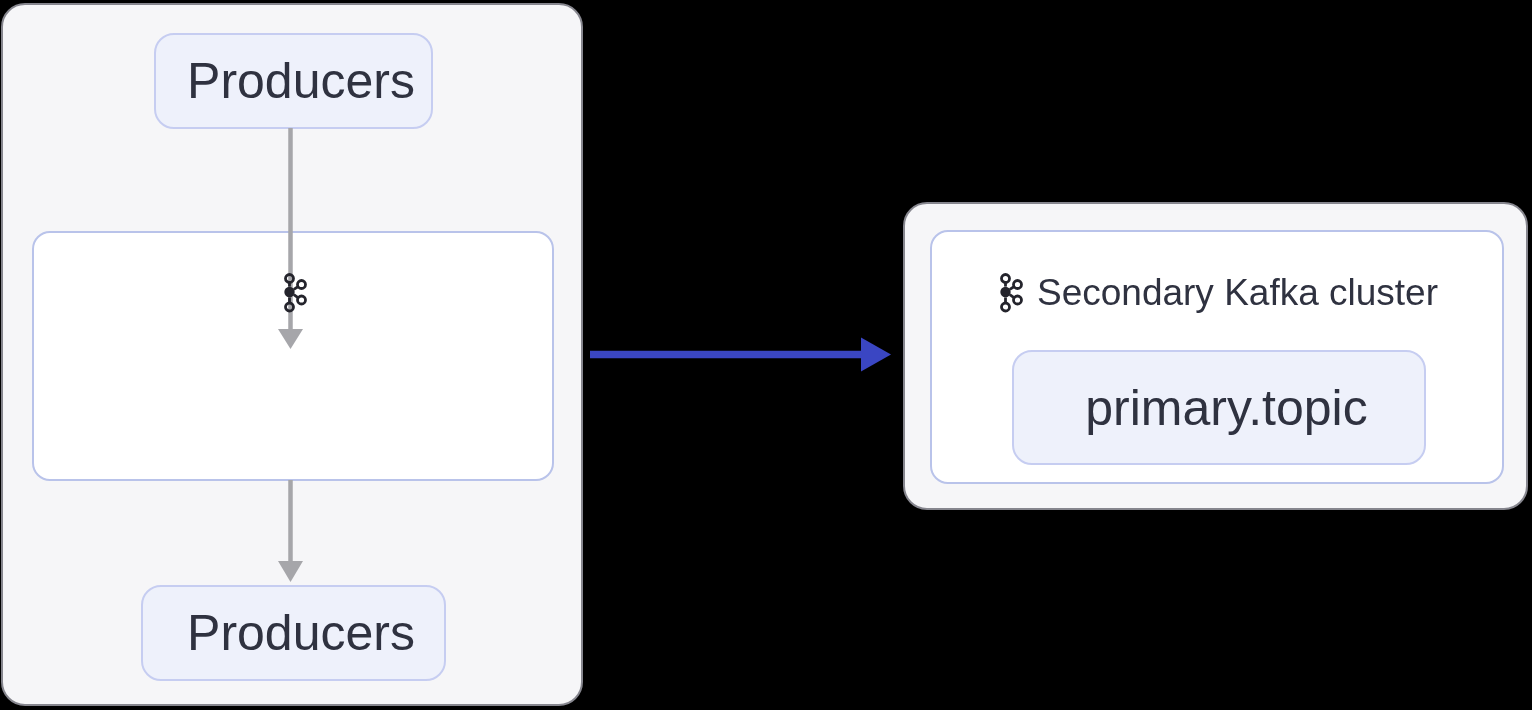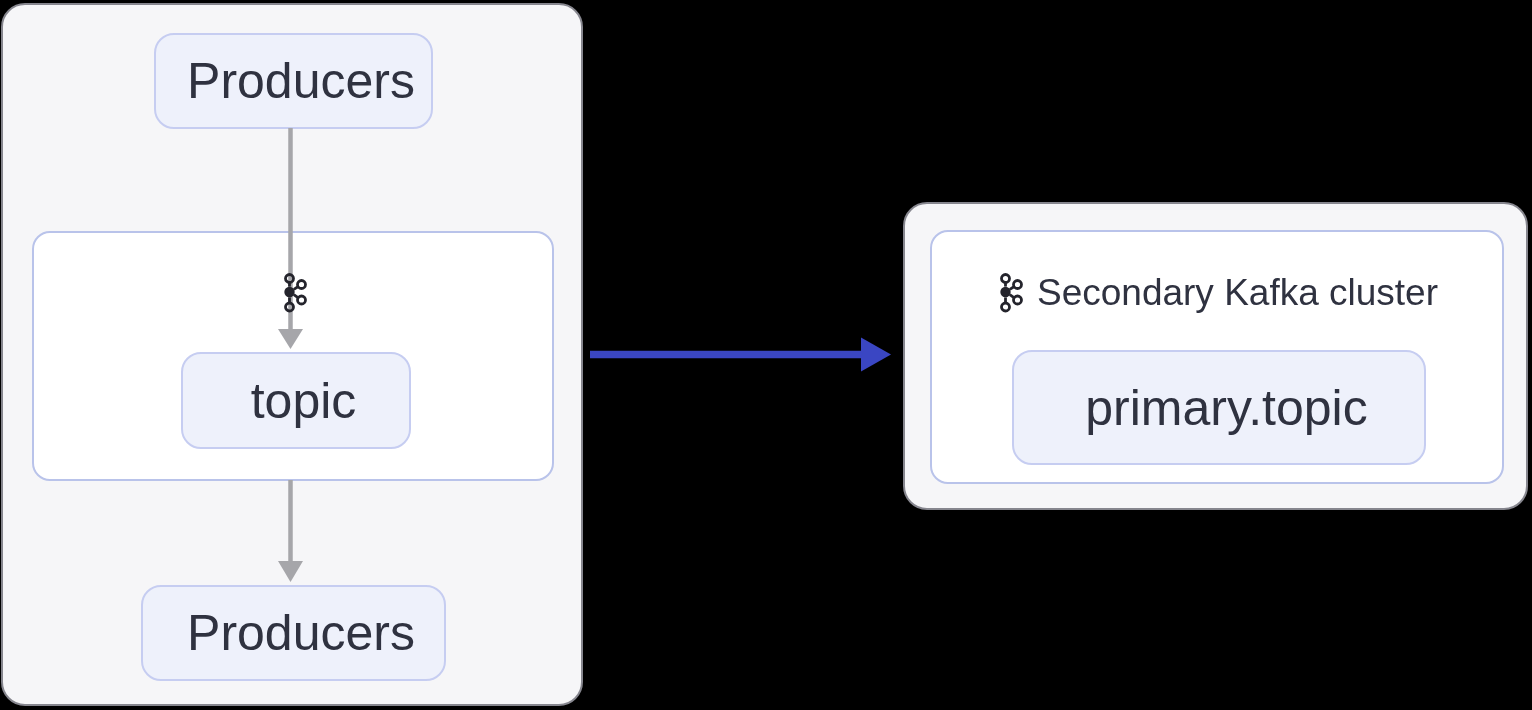--- a/index.html
+++ b/index.html
@@ -81,23 +81,20 @@
           <circle cx="9.5" cy="34" r="4"></circle>
           <circle cx="21.5" cy="11.5" r="4"></circle>
           <circle cx="21.5" cy="27" r="4"></circle>
           <line x1="9.5" y1="9.5" x2="9.5" y2="13.6"></line>
           <line x1="9.5" y1="24.4" x2="9.5" y2="30"></line>
           <line x1="13.8" y1="16.4" x2="18.3" y2="13.5"></line>
           <line x1="13.8" y1="21.6" x2="18.3" y2="24.9"></line>
         </svg>
       </div>
 
-      <div class="node node-topic">
-        <span>topic</span>
-      </div>
     </div>
 
     <div class="node node-consumers">
       <span>Producers</span>
     </div>
   </div>
 
   <div class="panel panel-right">
     <div class="cluster cluster-secondary">
       <div class="cluster-label">

